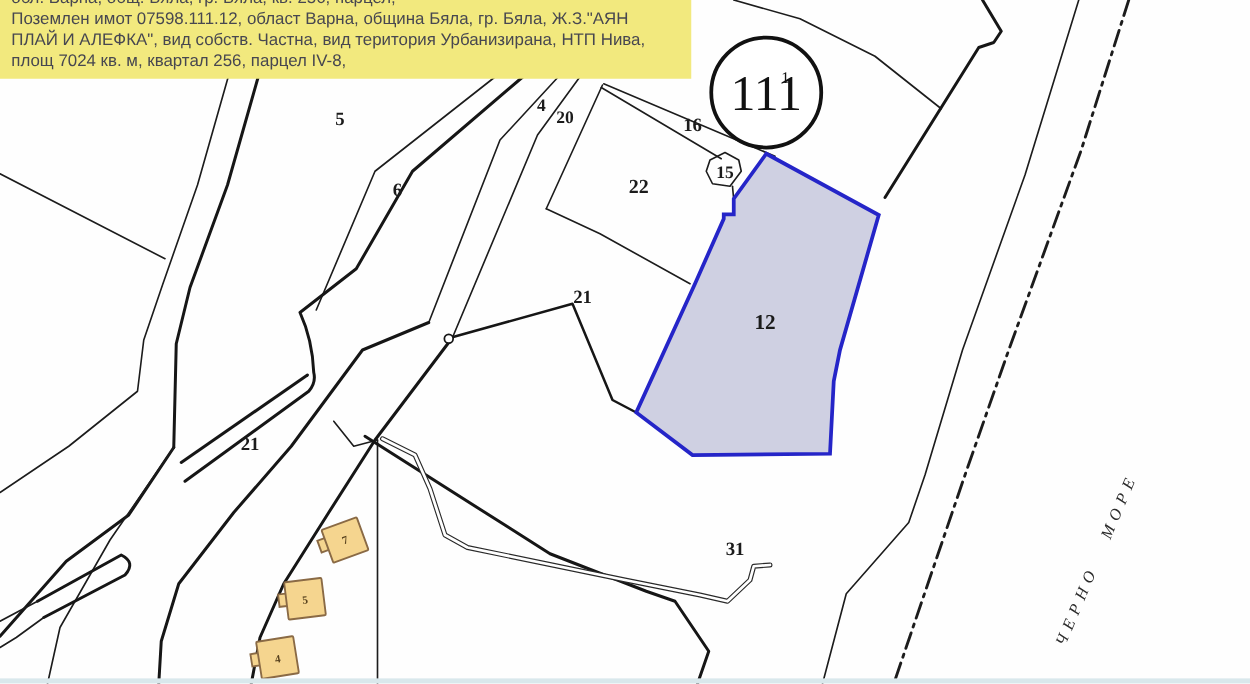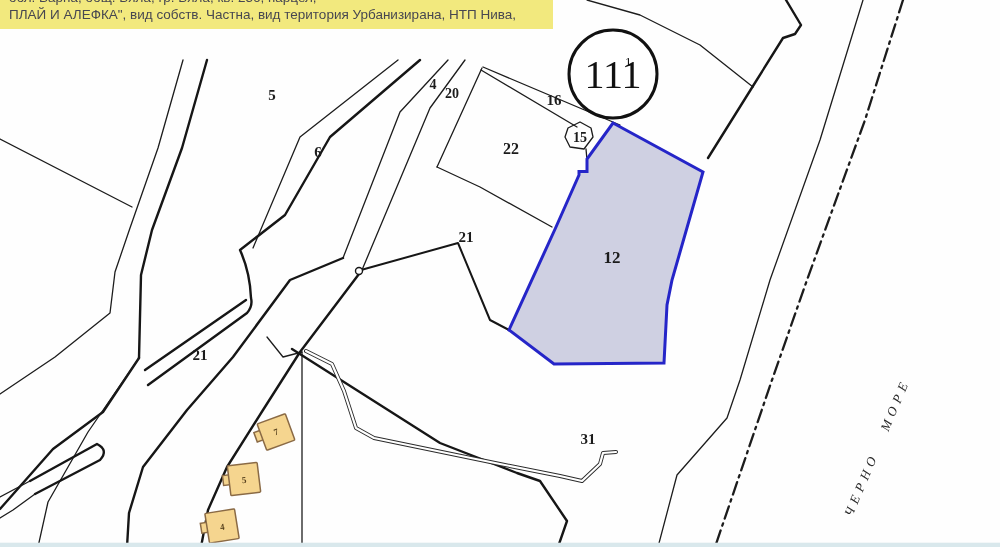--- a/index.html
+++ b/index.html
@@ -107,16 +107,18 @@
       <text class="circle-num" x="625" y="66" font-size="13">1</text>
     </g>
 
     <text class="sea-text" x="881" y="449" transform="rotate(-67 881 449)" text-anchor="middle">ЧЕРНО МОРЕ</text>
 
     <rect x="0" y="542.7" width="1000" height="4.3" fill="#d9e8ec"></rect>
   </svg>
 
   <div id="info-box">
     <div class="row">обл. Варна, общ. Бяла, гр. Бяла, кв. 256, парцел,</div>
+    <div class="row">Поземлен имот 07598.111.12, област Варна, община Бяла, гр. Бяла, Ж.З."АЯН</div>
     <div class="row">ПЛАЙ И АЛЕФКА", вид собств. Частна, вид територия Урбанизирана, НТП Нива,</div>
+    <div class="row">площ 7024 кв. м, квартал 256, парцел IV-8,</div>
   </div>
 
 </div>
 
 </body></html>

